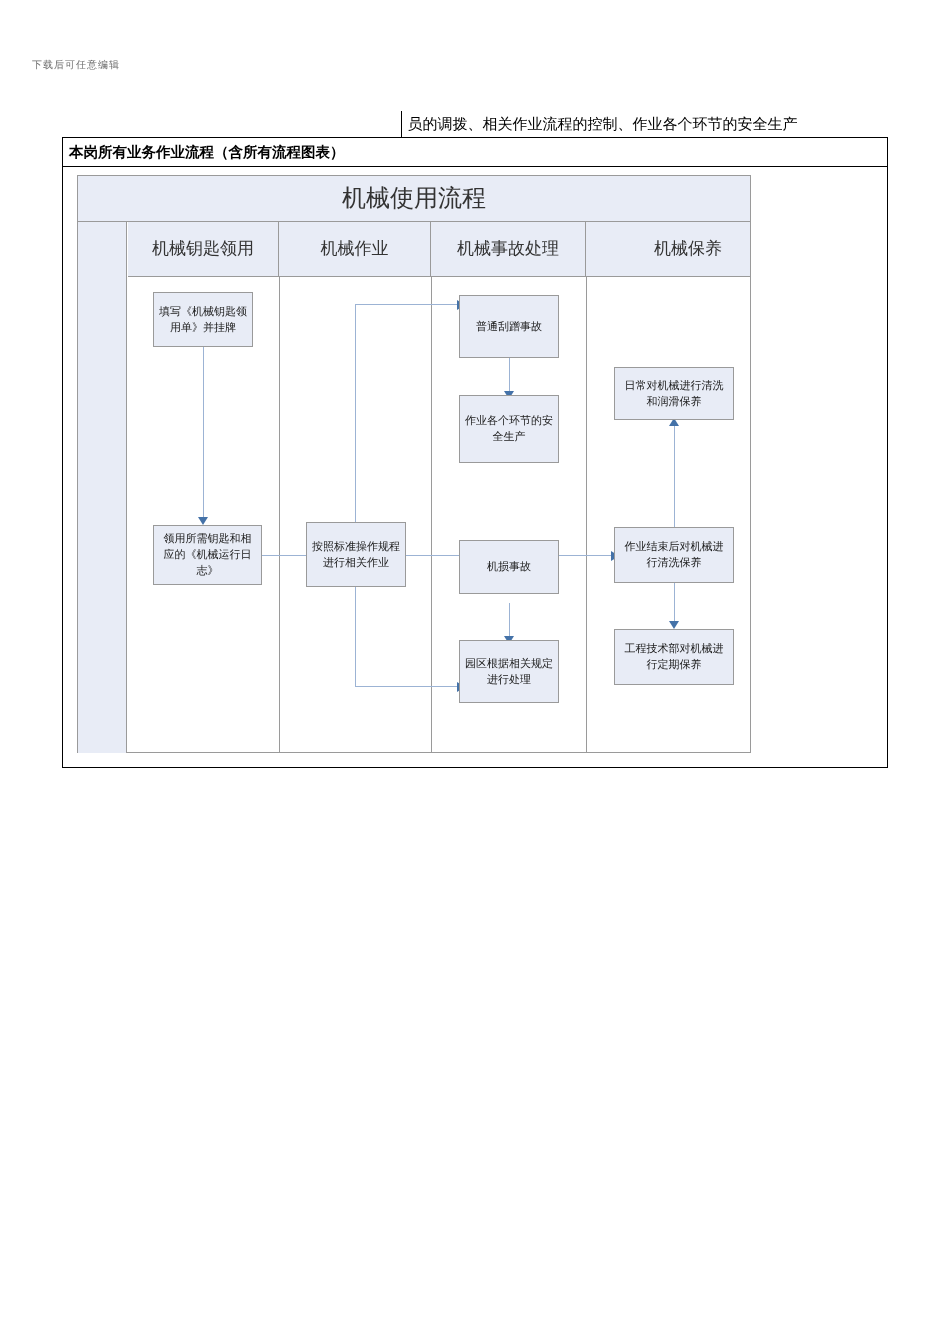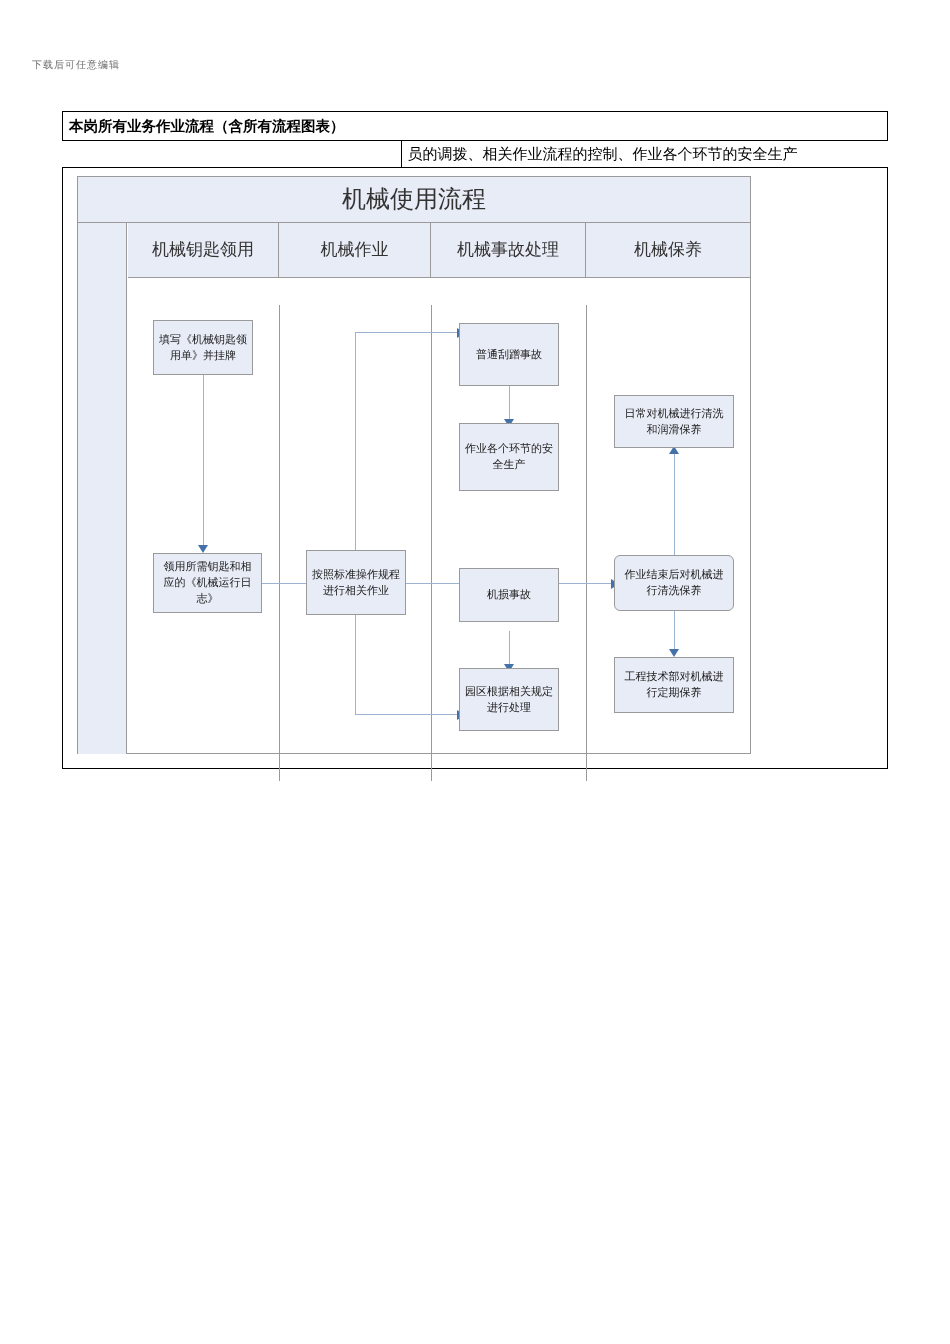--- a/index.html
+++ b/index.html
@@ -131,21 +131,20 @@
   }
   .lane-header.last { border-right: none; }
 
   .lane-body {
     position: absolute;
     left: 50px;
     top: 101px;
     width: 622px;
     height: 476px;
     box-sizing: border-box;
-    margin-top: 27px;
   }
   .lane-divider {
     position: absolute;
     top: 0;
     width: 1px;
     height: 476px;
     background: #9a9a9a;
   }
 
   
@@ -195,40 +194,40 @@
   }
 </style>
 </head>
 <body>
 
 <div class="page-header">下载后可任意编辑</div>
 
 <table class="doc-table">
   <tbody>
       <tr>
-    <td class="section-title-cell" colspan="2">本岗所有业务作业流程（含所有流程图表）</td>
-  </tr>
-  <tr>
     <td class="top-row-left"></td>
     <td class="top-row-right">员的调拨、相关作业流程的控制、作业各个环节的安全生产</td>
   </tr>
   <tr>
+    <td class="section-title-cell" colspan="2">本岗所有业务作业流程（含所有流程图表）</td>
+  </tr>
+  <tr>
     <td class="flow-cell" colspan="2">
 
       <div class="diagram">
 
         <div class="diagram-title">机械使用流程</div>
 
         <div class="lane-gutter"></div>
 
         <div class="lane-headers">
           <div class="lane-header" style="left:0px;width:151px;">机械钥匙领用</div>
           <div class="lane-header" style="left:151px;width:152px;">机械作业</div>
           <div class="lane-header" style="left:303px;width:155px;">机械事故处理</div>
-          <div class="lane-header last" style="left:458px;width:164px;">机械保养</div>
+          <div class="lane-header last" style="left:430px;width:164px;text-align:right;">机械保养</div>
         </div>
 
         <div class="lane-body">
 
           <div class="lane-divider" style="left:151px;"></div>
           <div class="lane-divider" style="left:303px;"></div>
           <div class="lane-divider" style="left:458px;"></div>
 
           <div class="conn v" style="left:75px;top:69px;height:175px;"></div>
           <div class="arrow down" style="left:70px;top:240px;"></div>
@@ -269,21 +268,21 @@
           <div class="pbox" style="left:331px;top:18px;width:100px;height:63px;">普通刮蹭事故</div>
 
           <div class="pbox" style="left:331px;top:118px;width:100px;height:68px;">作业各个环节的安全生产</div>
 
           <div class="pbox" style="left:331px;top:263px;width:100px;height:54px;">机损事故</div>
 
           <div class="pbox" style="left:331px;top:363px;width:100px;height:63px;">园区根据相关规定进行处理</div>
 
           <div class="pbox" style="left:486px;top:90px;width:120px;height:53px;">日常对机械进行清洗和润滑保养</div>
 
-          <div class="pbox" style="left:486px;top:250px;width:120px;height:56px;border-radius:6px;">作业结束后对机械进行清洗保养</div>
+          <div class="pbox" style="left:486px;top:250px;width:120px;height:56px;">作业结束后对机械进行清洗保养</div>
 
           <div class="pbox" style="left:486px;top:352px;width:120px;height:56px;">工程技术部对机械进行定期保养</div>
 
         </div>
       </div>
 
     </td>
   </tr>
 </tbody>
   </table>

